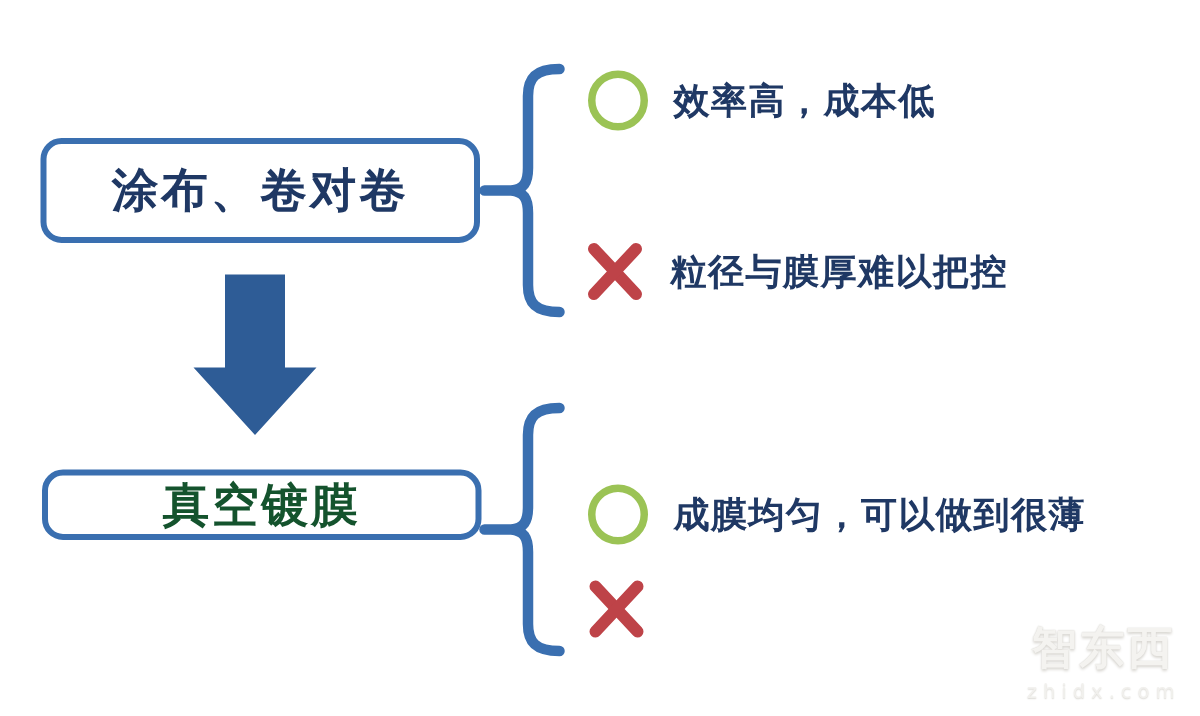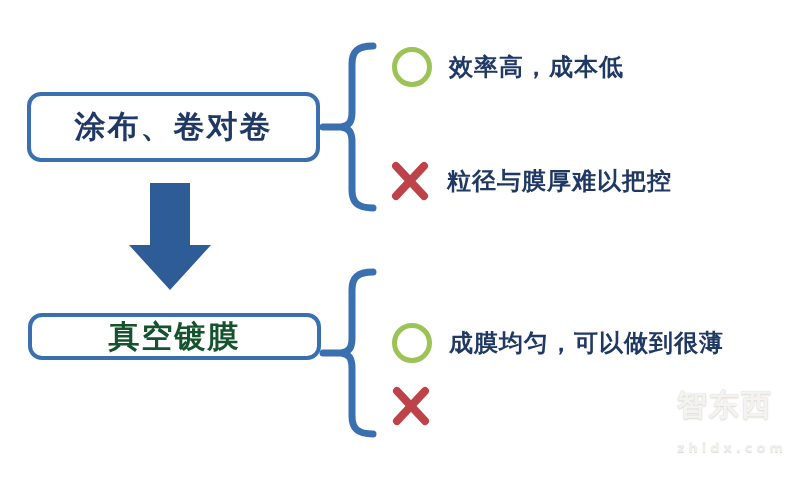--- a/index.html
+++ b/index.html
@@ -78,35 +78,36 @@
     margin-left: 17px;
     font-size: 24px;
     font-weight: bold;
     color: #1f3864;
     white-space: nowrap;
     letter-spacing: 1px;
   }
   
   .watermark {
     position: absolute;
-    right: 13px; bottom: 22px;
+    right: 13px; bottom: 8px;
+    text-align: center;
     user-select: none;
     pointer-events: none;
   }
   .wm-brand {
     font-size: 30px;
     font-weight: bold;
     letter-spacing: 2px;
     color: #f4f3f0;
     text-shadow: 0 1px 2px #d9d7d2, 0 0 1px #cfcdc8;
   }
   .wm-domain {
-    margin-top: 14px;
+    margin-top: 1px;
     font-size: 13px;
-    font-weight: bold;
+    font-weight: normal;
     letter-spacing: 4px;
     color: #f1f0ed;
     text-shadow: 0 1px 1px #d9d7d2;
   }
 </style>
 </head>
 <body>
 
 <div class="stage">
 

